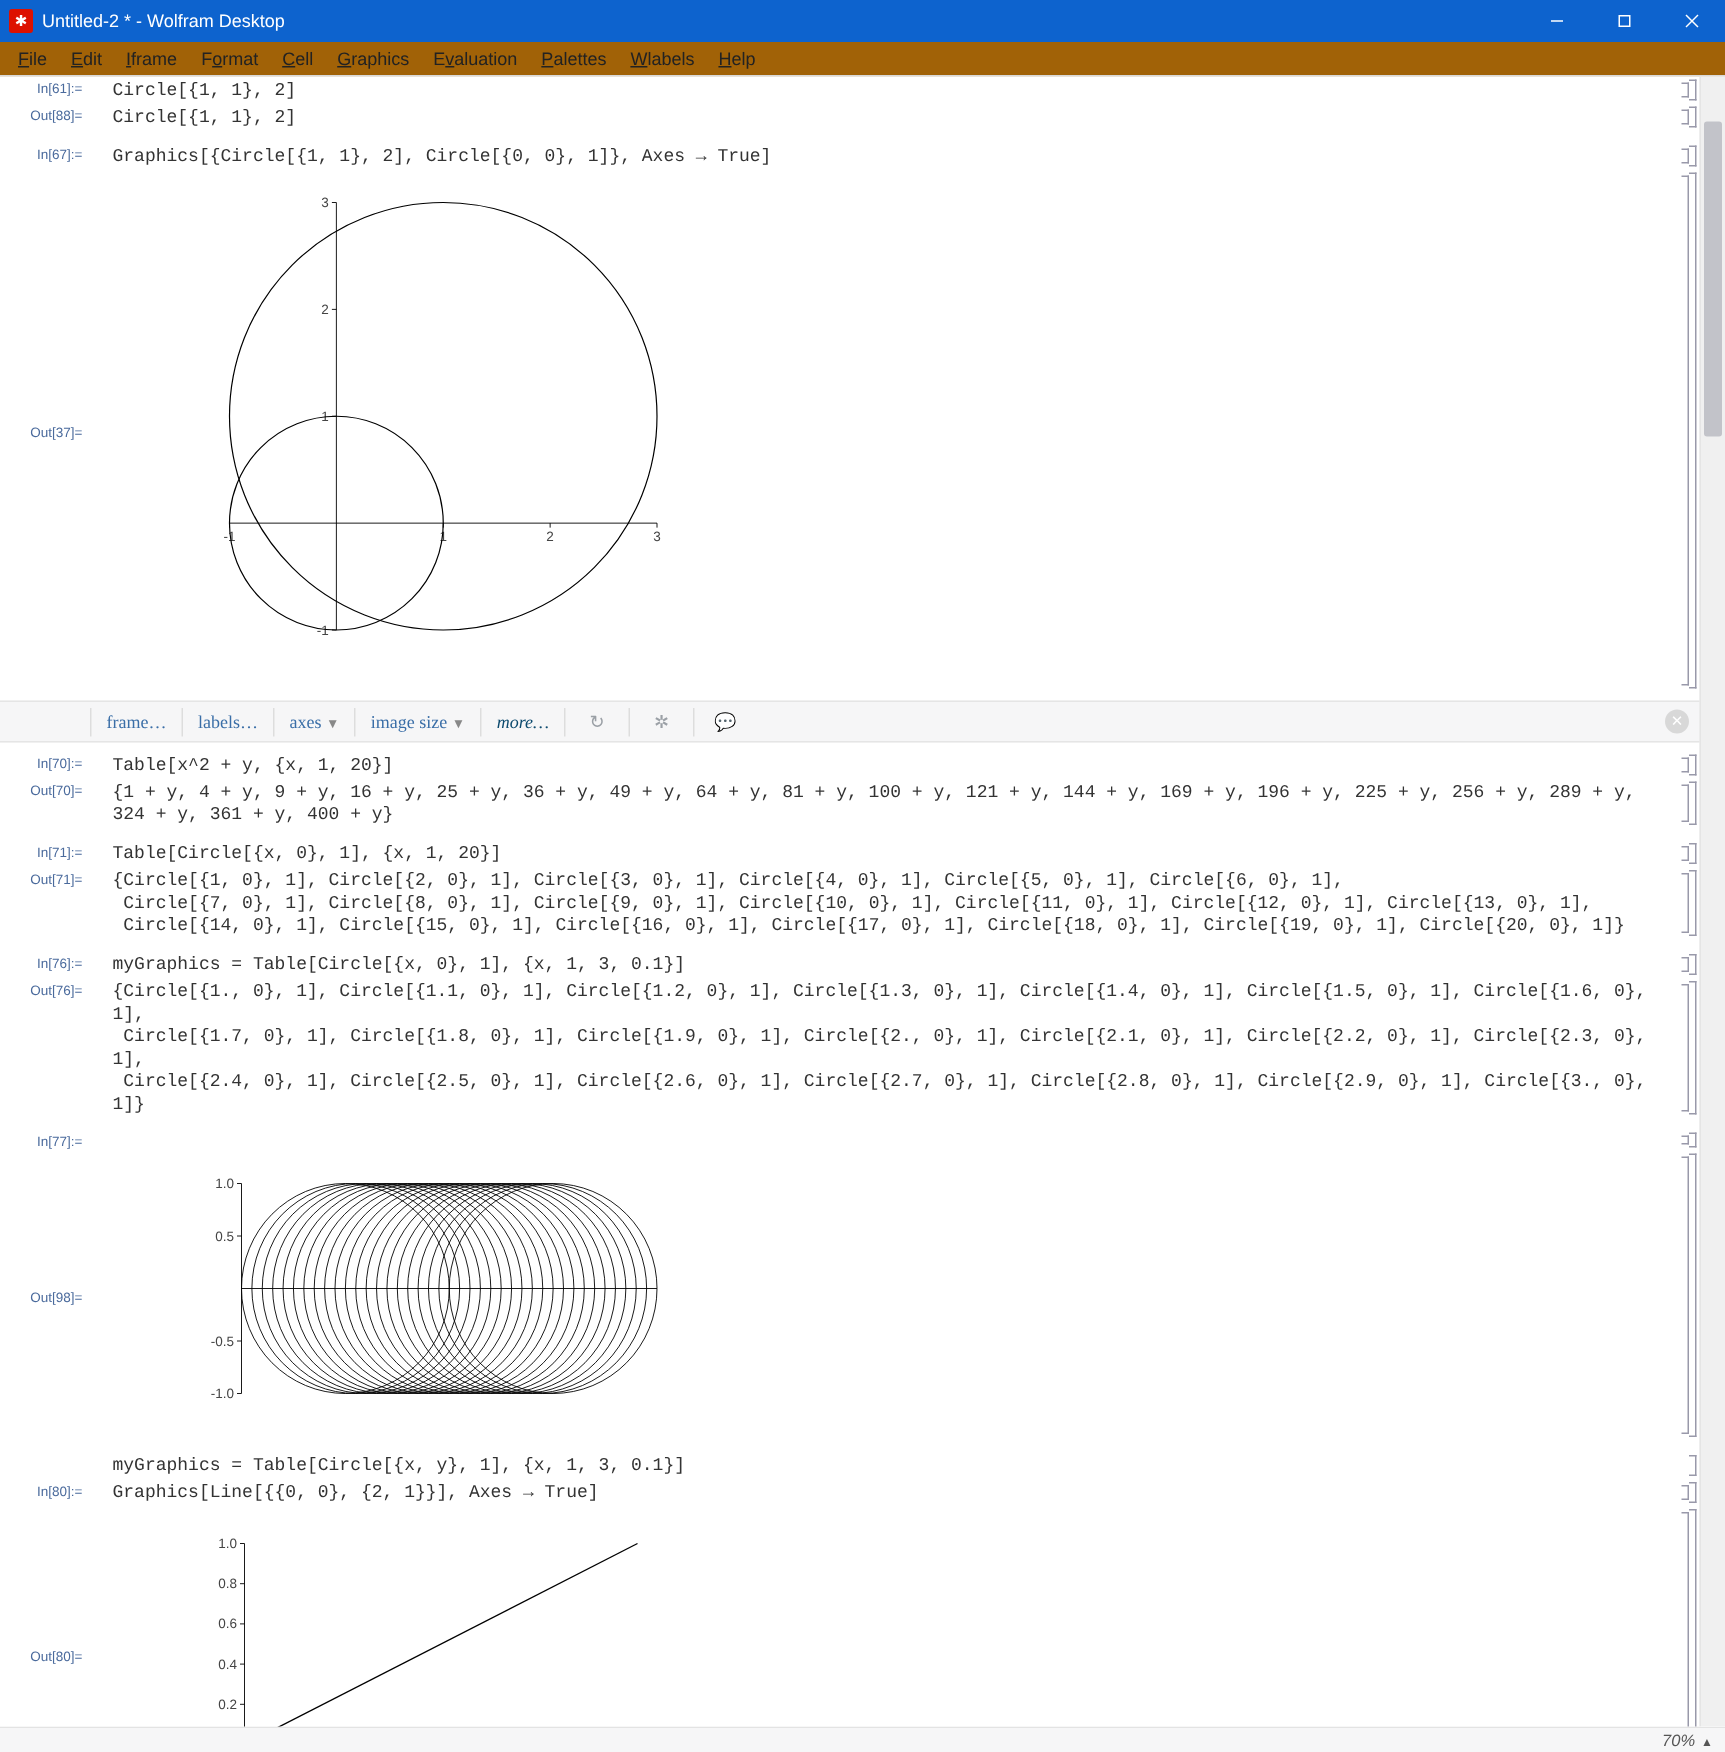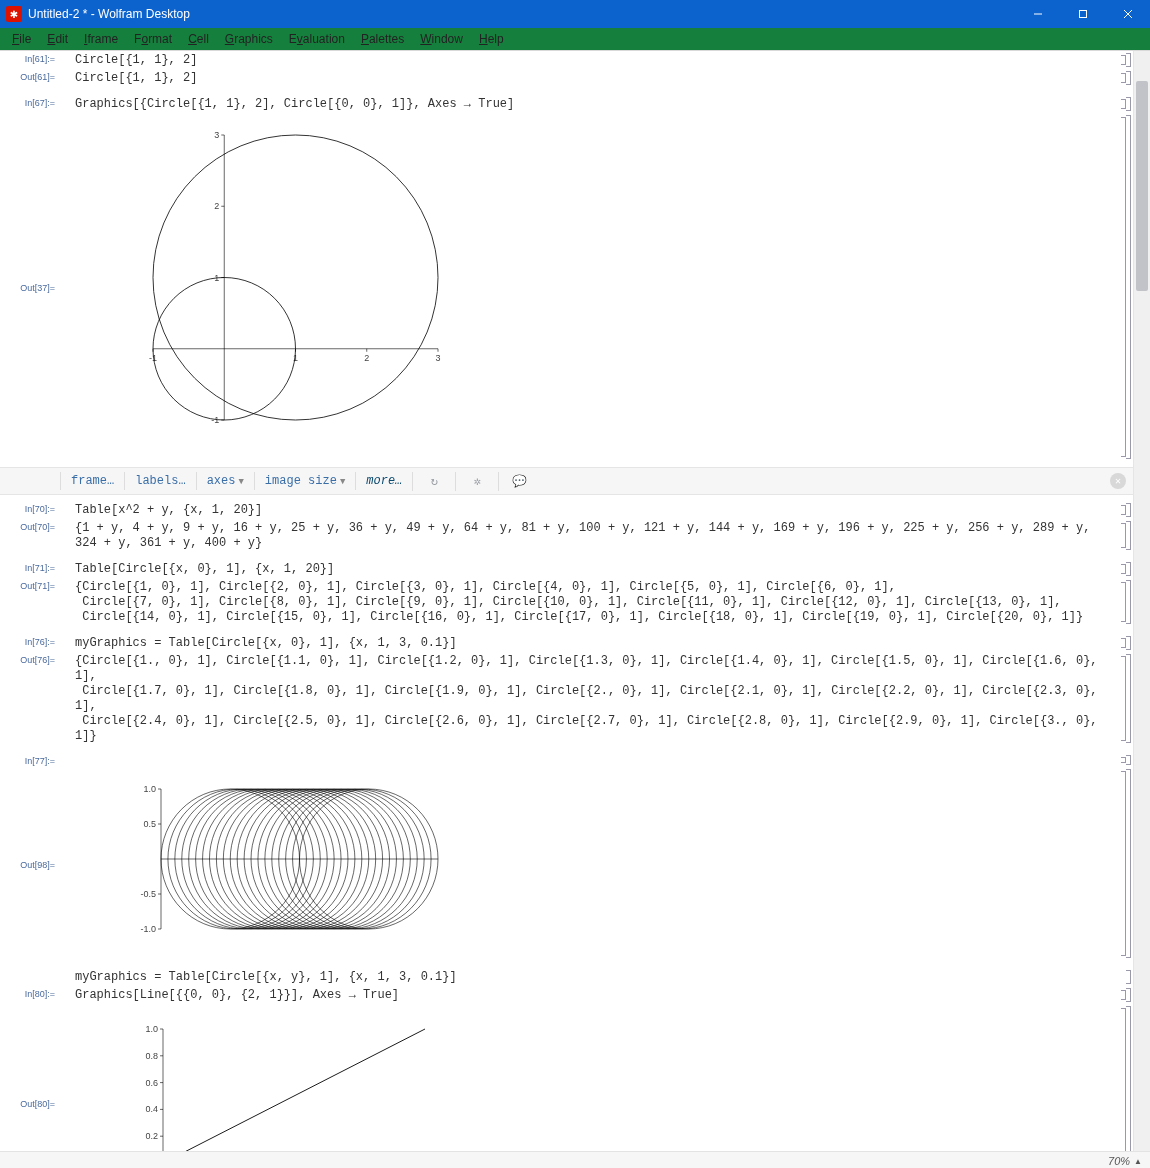--- a/index.html
+++ b/index.html
@@ -33,21 +33,21 @@
   .win-controls { display: flex; }
   .win-btn {
     width: 45px; height: 28px;
     display: flex; align-items: center; justify-content: center;
     color: #fff;
     font-family: Arial, sans-serif;
   }
 
   .menubar {
     height: 22px;
-    background: #15803d;
+    background: #a16207;
     border-bottom: 1px solid #d9d9d9;
     display: flex;
     align-items: center;
     padding: 0 4px;
     font-size: 12px;
     color: #222;
   }
   .menu-item { padding: 2px 8px; cursor: default; }
   .menu-item span.u { text-decoration: underline; }
 
@@ -125,21 +125,21 @@
   
   .suggestions-bar {
     margin: 6px 0 6px 0;
     height: 26px;
     background: #f6f6f7;
     border-top: 1px solid #e5e5e5;
     border-bottom: 1px solid #e5e5e5;
     display: flex;
     align-items: center;
     padding-left: 60px;
-    font-family: Liberation Mono, monospace;
+    font-family: Liberation Serif, serif;
     font-size: 12px;
     color: #3a6ea7;
     gap: 0;
     position: relative;
   }
   .sug-item {
     padding: 2px 10px;
     border-left: 1px solid #ddd;
   }
   .sug-item:first-child { border-left: 1px solid #ddd; }
@@ -198,38 +198,38 @@
 
 <div class="menubar">
   <div class="menu-item"><span class="u">F</span><span>ile</span></div>
   <div class="menu-item"><span class="u">E</span><span>dit</span></div>
   <div class="menu-item"><span class="u">I</span><span>frame</span></div>
   <div class="menu-item"><span class="u" style="text-decoration:none">F</span><span class="u">o</span><span>rmat</span></div>
   <div class="menu-item"><span class="u">C</span><span>ell</span></div>
   <div class="menu-item"><span class="u">G</span><span>raphics</span></div>
   <div class="menu-item"><span class="u" style="text-decoration:none">E</span><span class="u">v</span><span>aluation</span></div>
   <div class="menu-item"><span class="u">P</span><span>alettes</span></div>
-  <div class="menu-item"><span class="u">W</span><span>indow</span></div>
+  <div class="menu-item"><span class="u">W</span><span>labels</span></div>
   <div class="menu-item"><span class="u">H</span><span>elp</span></div>
 </div>
 
 <div class="content-area">
   <div class="notebook">
 
     <div class="cell-row">
       <div class="cell-label">In[61]:=</div>
       <div class="cell-content mono-bold">Circle[{1, 1}, 2]</div>
       <div class="cell-bracket-area">
           <div class="cb-outer"></div>
           <div class="cb-inner"></div>
         </div>
     </div>
 
     <div class="cell-row">
-      <div class="cell-label">Out[61]=</div>
+      <div class="cell-label">Out[88]=</div>
       <div class="cell-content">Circle[{1, 1}, 2]</div>
       <div class="cell-bracket-area">
           <div class="cb-outer"></div>
           <div class="cb-inner"></div>
         </div>
     </div>
 
     <div style="height:8px"></div>
 
     <div class="cell-row">

